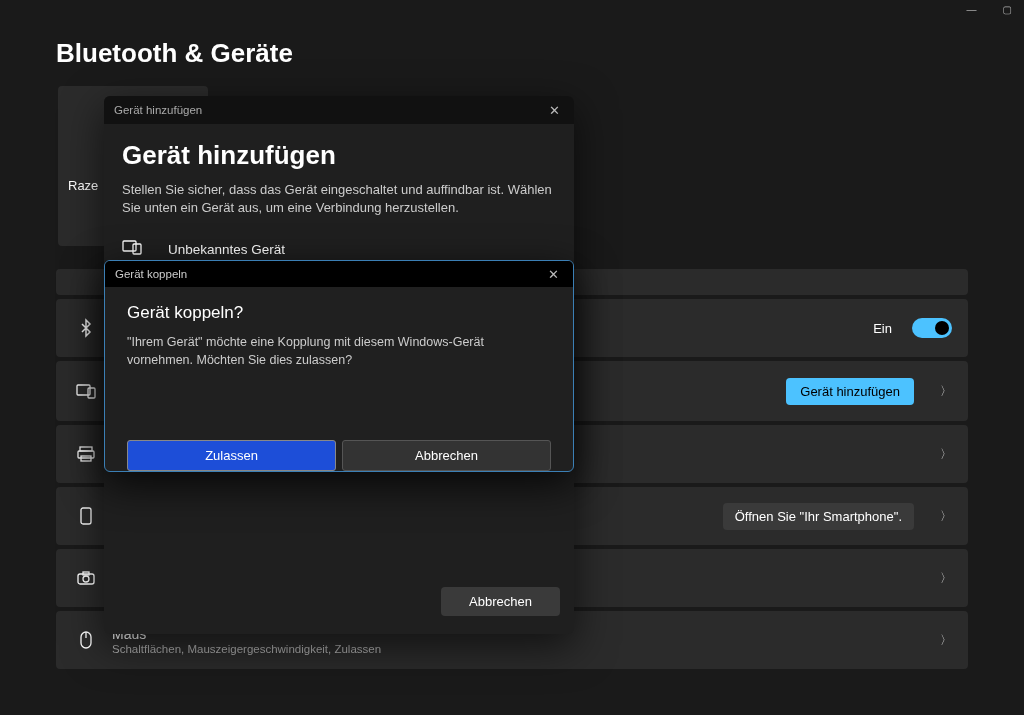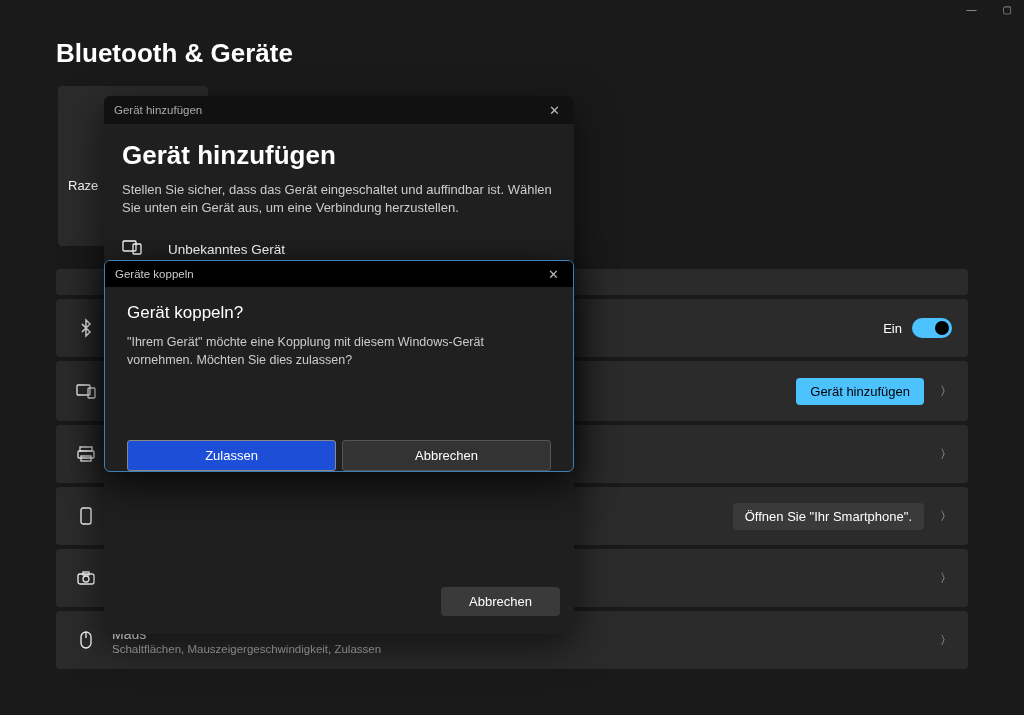--- a/index.html
+++ b/index.html
@@ -18,21 +18,21 @@
   .settings-list { position:absolute; left:56px; top:269px; width:912px; display:flex; flex-direction:column; gap:4px;}
   .row {
     background:#2b2b2b; border-radius:4px; min-height:58px; display:flex; align-items:center; padding:0 16px; position:relative;
   }
   .row.tall{min-height:60px;}
   .row-icon { width:28px; display:flex; justify-content:center; color:#fff; flex-shrink:0; }
   .row-icon svg{stroke:#fff;}
   .row-main { flex:1; margin-left:12px; display:flex; flex-direction:column; }
   .row-title { font-size:14px; color:#fff; }
   .row-sub { font-size:11.5px; color:#b0b0b0; margin-top:1px;}
-  .row-right { display:flex; align-items:center; gap:6px; }
+  .row-right { display:flex; align-items:center; gap:16px; }
   .chevron { color:#ccc; font-size:12px; padding-left:10px;}
   .pill-btn {
     background:#4cc2ff; color:#000; border:none; border-radius:4px; padding:6px 14px; font-size:13px; cursor:pointer;
   }
   .ghost-pill{
     background:#3a3a3a; color:#fff; border:none; border-radius:4px; padding:6px 12px; font-size:13px;
   }
   .toggle {
     width:40px; height:20px; border-radius:10px; background:#4cc2ff; position:relative; flex-shrink:0;
   }
@@ -215,21 +215,21 @@
       <span class="device-entry-label">Unbekanntes Gerät</span>
     </div>
   </div>
   <div class="dialog-add-footer">
     <button class="dialog-cancel-btn">Abbrechen</button>
   </div>
 </div>
 
 <div class="dialog-pair">
   <div class="dialog-pair-header">
-    <span>Geräte koppeln</span>
+    <span>Gerät koppeln</span>
     <span class="close-x">✕</span>
   </div>
   <div class="dialog-pair-body">
     <div class="dialog-pair-title">Gerät koppeln?</div>
     <div class="dialog-pair-msg">"Ihrem Gerät" möchte eine Kopplung mit diesem Windows-Gerät vornehmen. Möchten Sie dies zulassen?</div>
   </div>
   <div class="dialog-pair-buttons">
     <button class="pair-btn primary">Zulassen</button>
     <button class="pair-btn">Abbrechen</button>
   </div>

